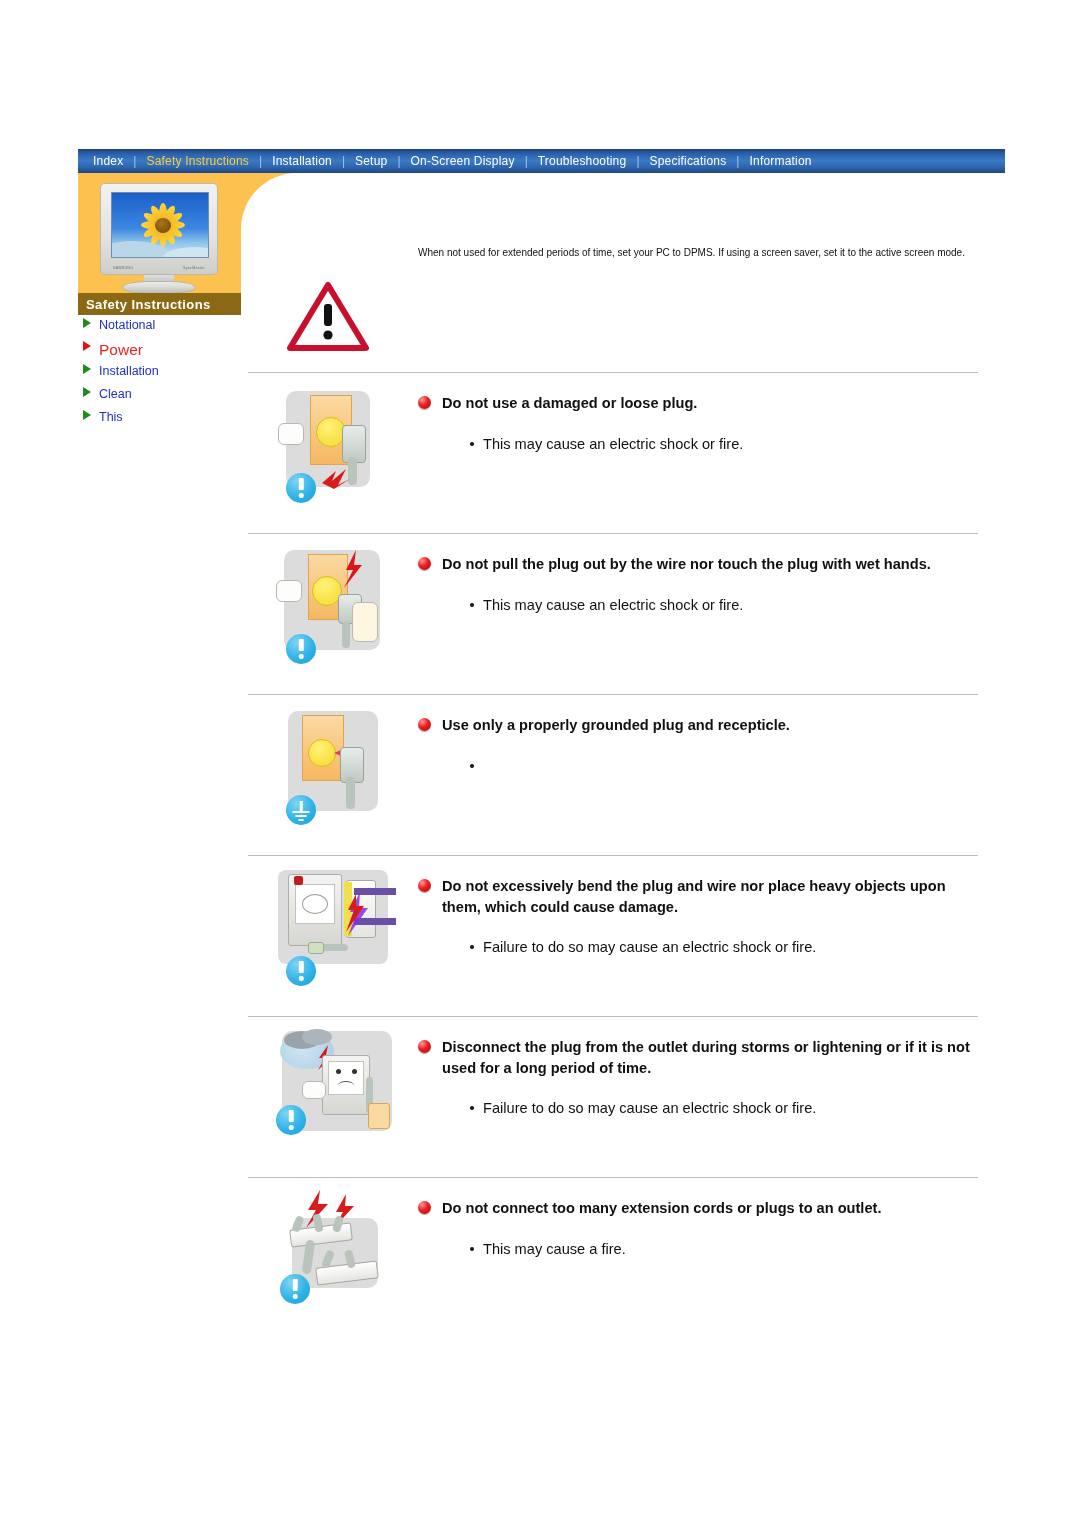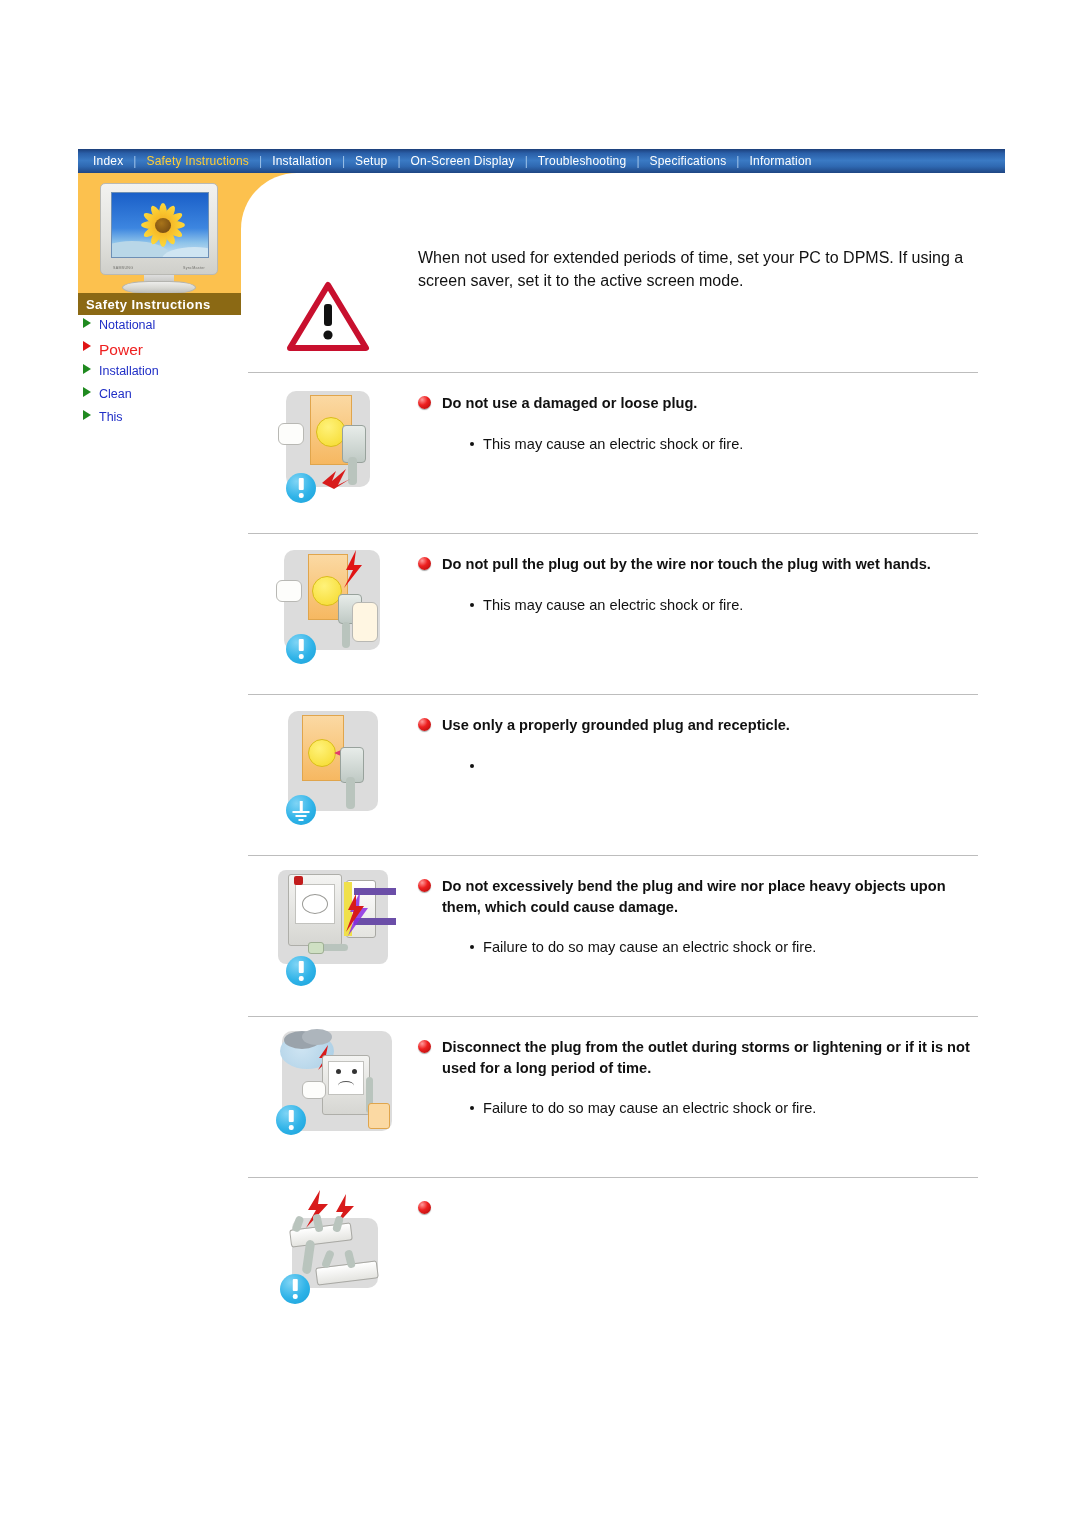--- a/index.html
+++ b/index.html
@@ -226,21 +226,21 @@
     width: 84px;
     height: 72px;
   }
   .warn-tri svg { display: block; }
 
   .intro-text {
     margin-left: 170px;
     padding-top: 6px;
   }
   .para {
-    font-size: 16px;
+    font-size: 10px;
     color: #111111;
     line-height: 1.45;
     margin: 0 0 22px 0;
   }
   .bullet-row {
     display: flex;
     align-items: flex-start;
     font-size: 14.6px;
     color: #111111;
     line-height: 1.45;
@@ -675,17 +675,24 @@
       <div class="cord" style="left:78px;top:62px;width:8px;height:18px;transform:rotate(-14deg);"></div>
       <div class="cord" style="left:36px;top:52px;width:9px;height:34px;border-radius:8px;transform:rotate(8deg);"></div>
       <div class="bicon" style="left:12px;bottom:6px;">
         <span class="bang"></span>
           <span class="bang-dot"></span>
       </div>
     </div>
     <div class="sec-body">
       <div class="sec-head">
         <span class="red-ball"></span>
+        <span class="sec-title">Do not connect too many extension cords or plugs to an outlet.</span>
+      </div>
+      <div class="sec-bullets">
+        <div class="bullet-row">
+          <span class="bullet-dot"></span>
+          <span>This may cause a fire.</span>
+        </div>
       </div>
     </div>
   </div>
 
 </div>
 
 </body></html>

